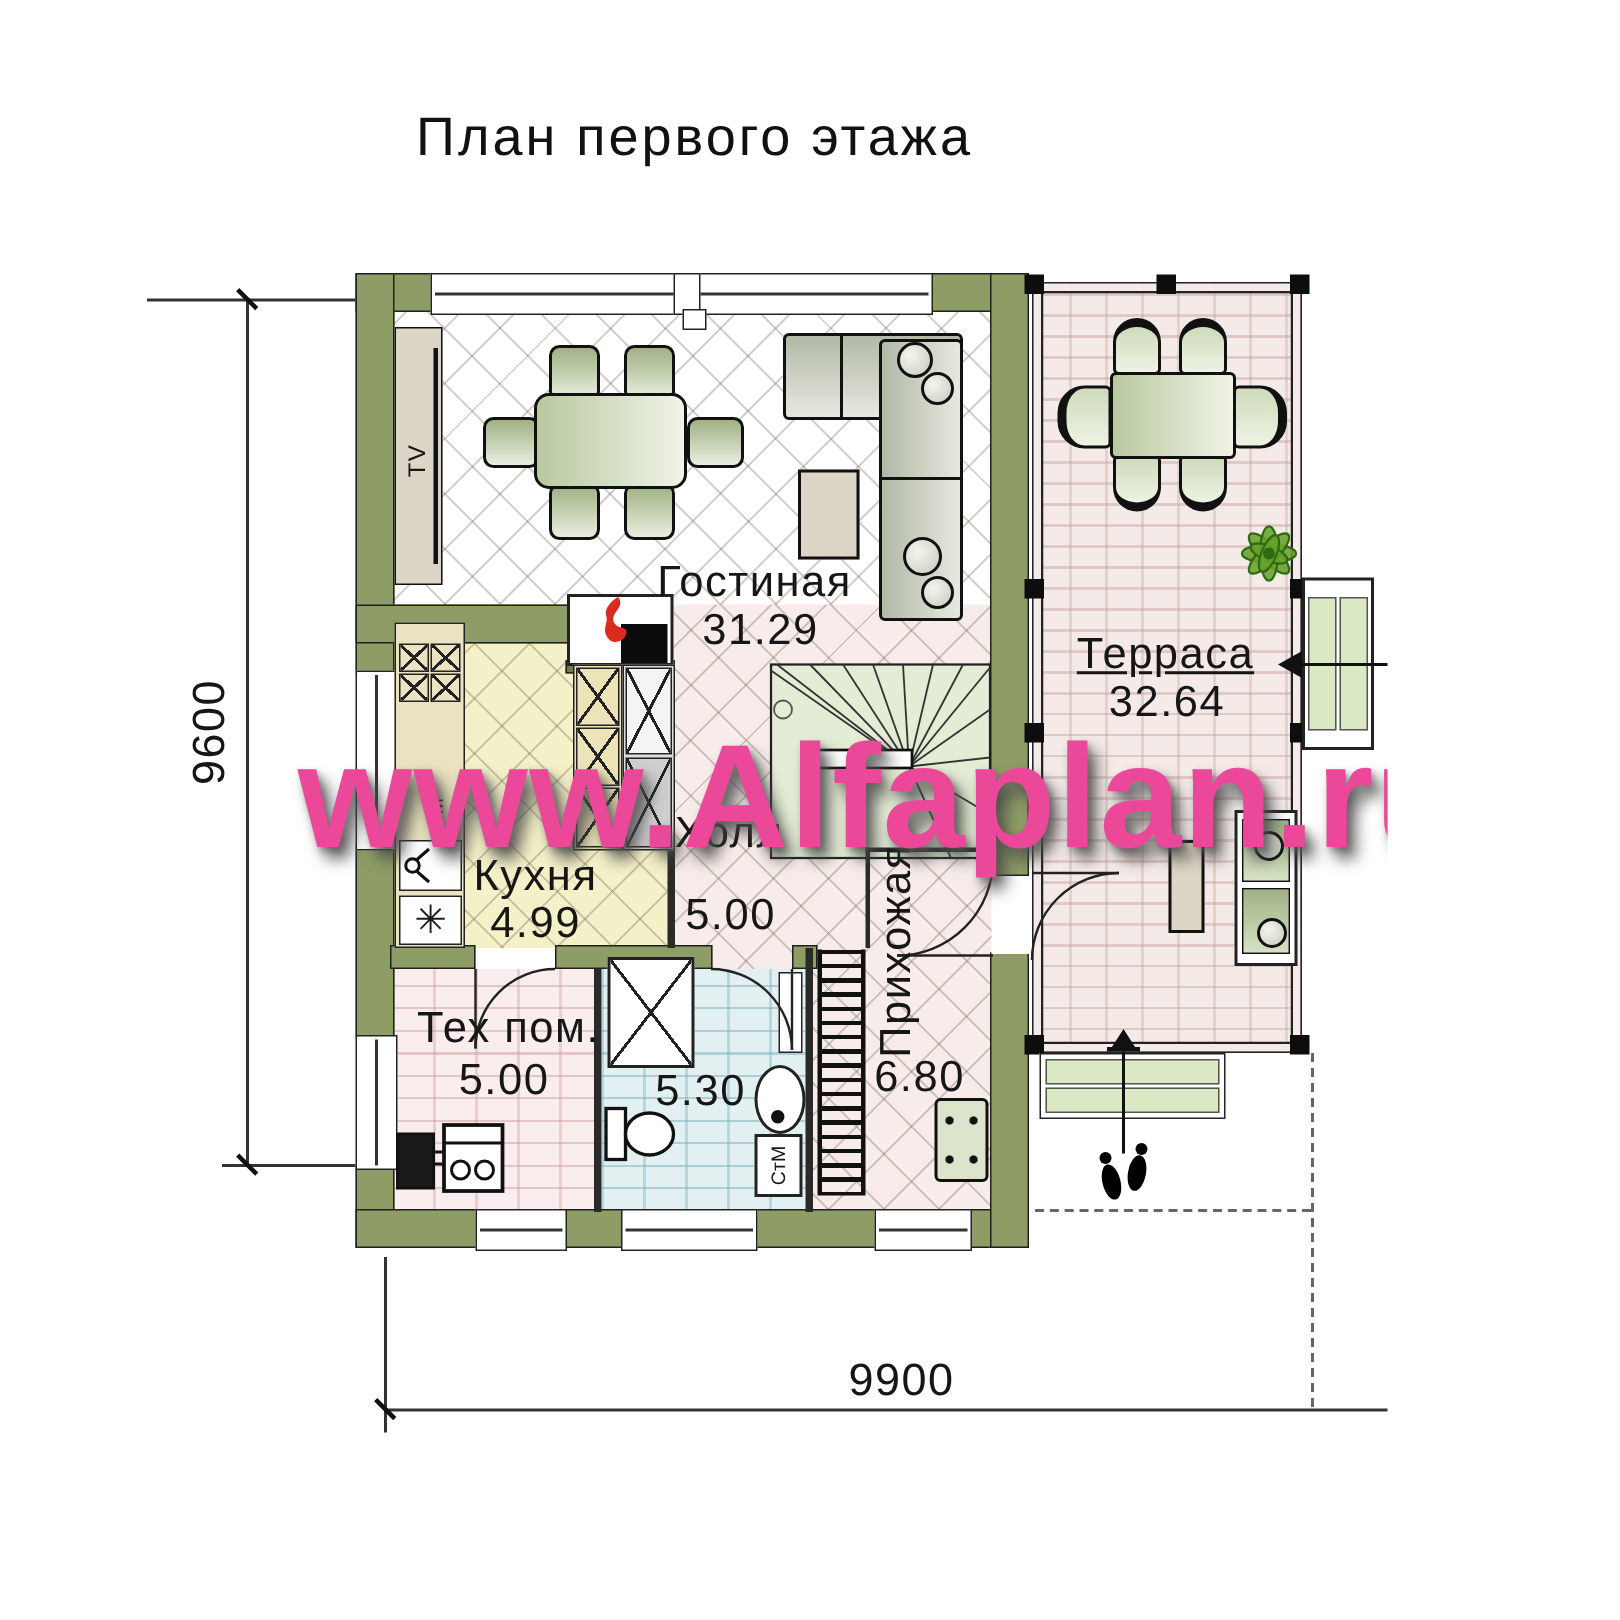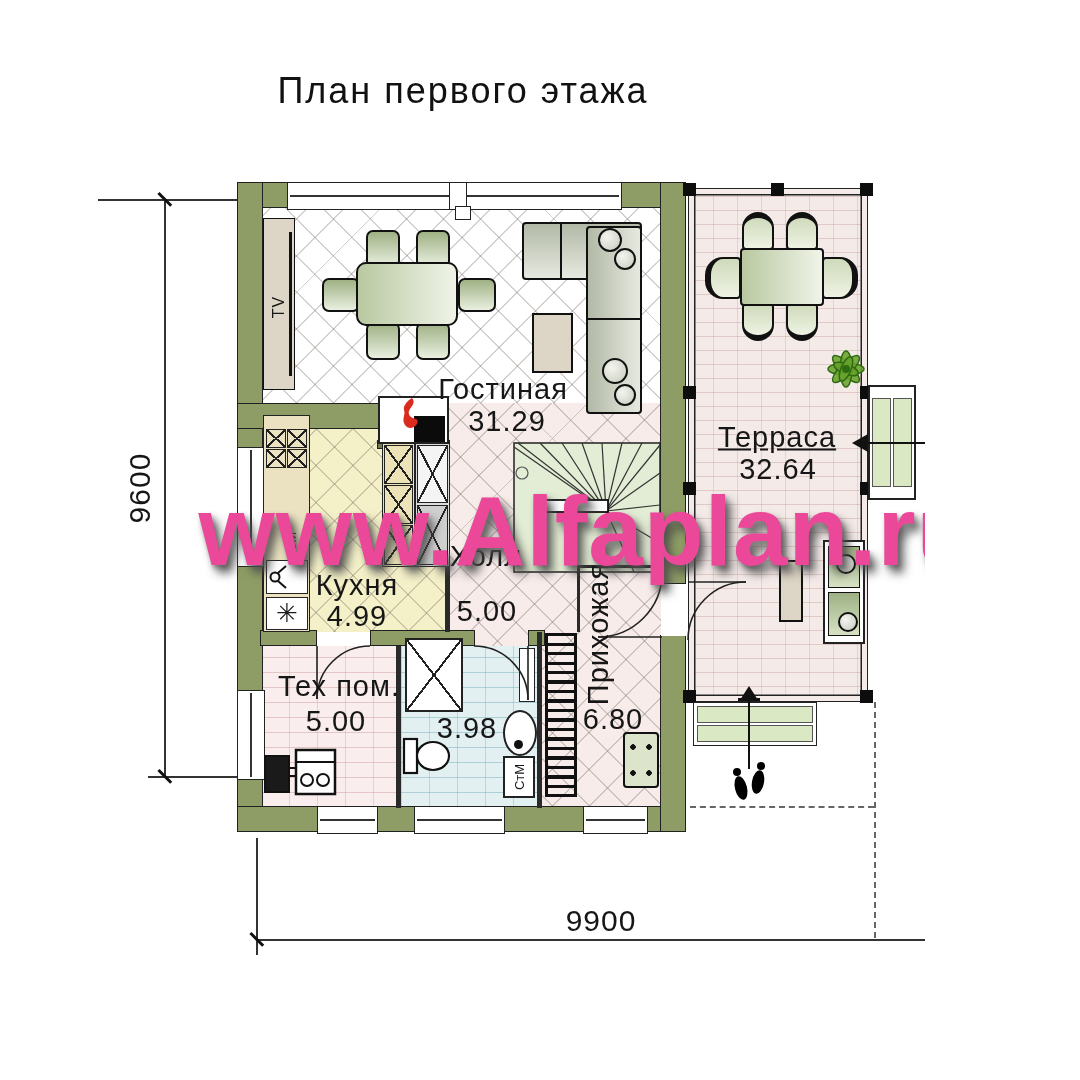--- a/index.html
+++ b/index.html
@@ -307,16 +307,16 @@
   <div class="lbl" style="left:777px;top:437px;text-decoration:underline;">Терраса</div>
   <div class="lbl" style="left:778px;top:469px;">32.64</div>
   <div class="lbl" style="left:357px;top:585px;">Кухня</div>
   <div class="lbl" style="left:357px;top:616px;">4.99</div>
   <div class="lbl" style="left:486px;top:556px;">Холл</div>
   <div class="lbl" style="left:487px;top:611px;">5.00</div>
   <div class="lbl vert" style="left:598px;top:634px;">Прихожая</div>
   <div class="lbl" style="left:613px;top:719px;">6.80</div>
   <div class="lbl" style="left:339px;top:686px;">Тех пом.</div>
   <div class="lbl" style="left:336px;top:721px;">5.00</div>
-  <div class="lbl" style="left:467px;top:728px;">3.98</div>
+  <div class="lbl" style="left:467px;top:728px;">5.30</div>
 
   <div id="watermark">www.Alfaplan.ru</div>
 </div>
 
 </body></html>

